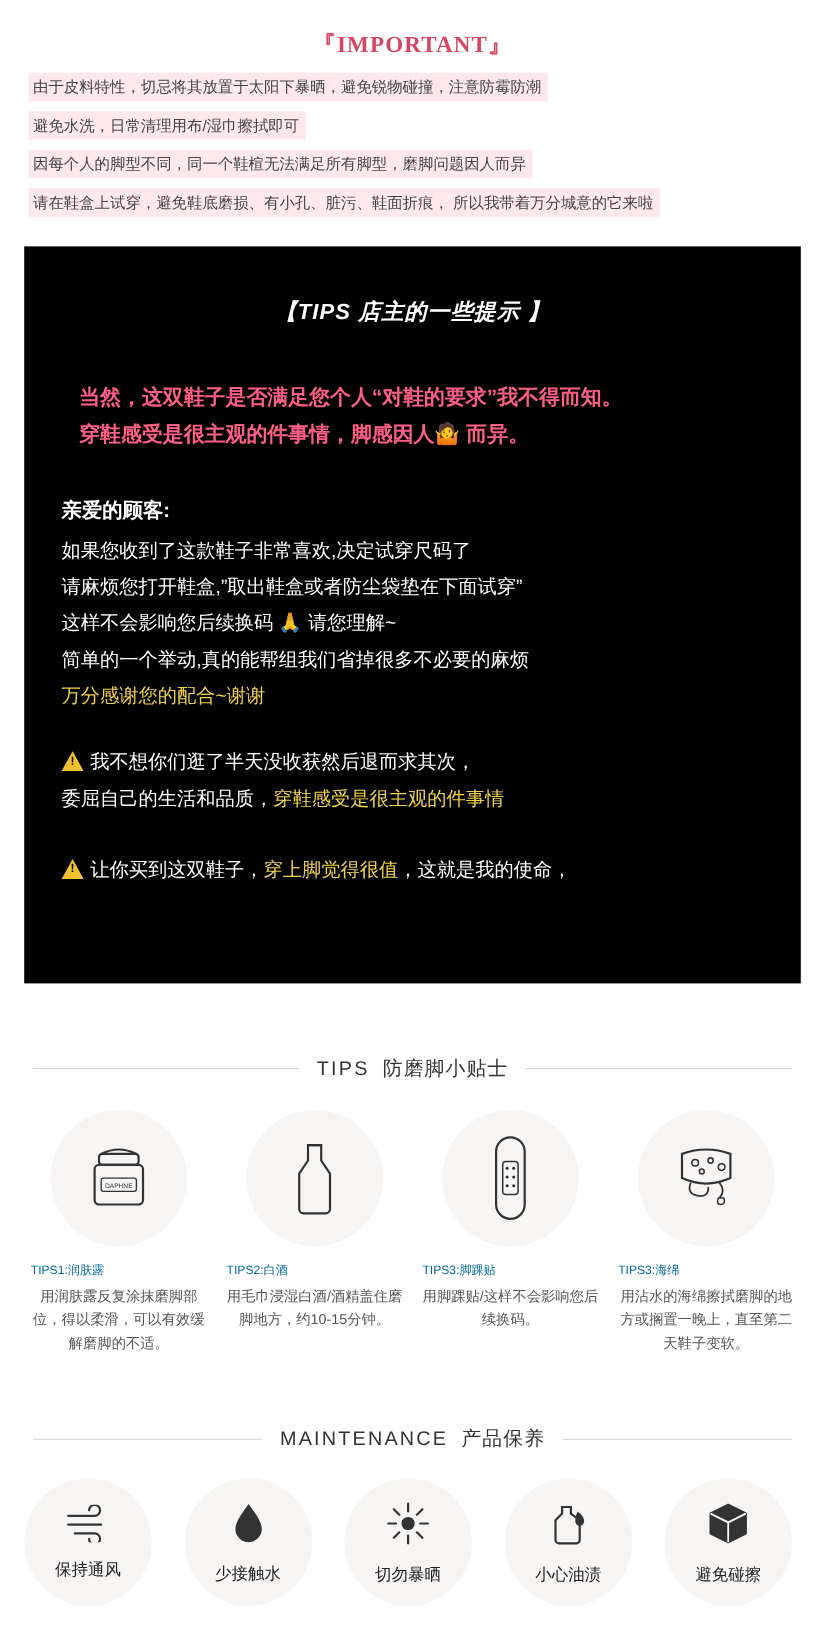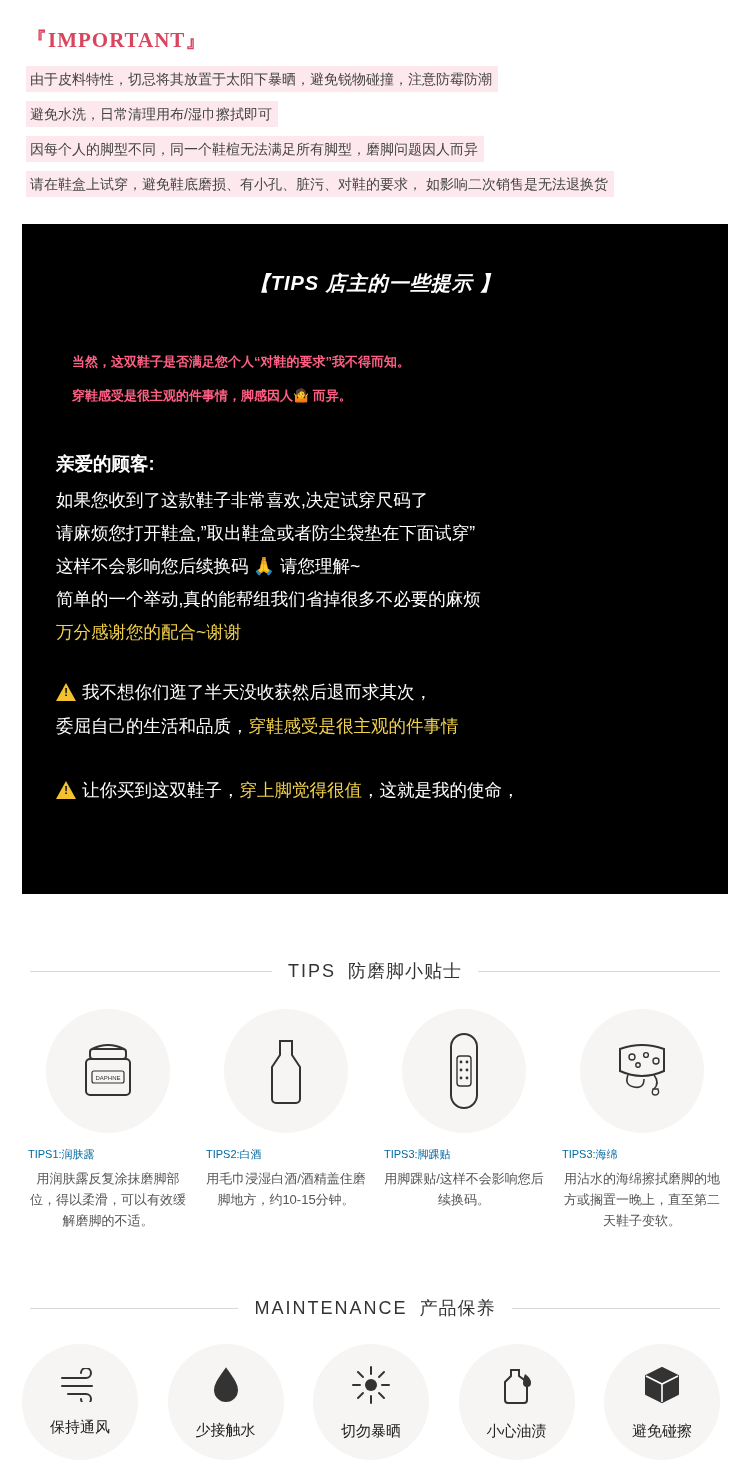--- a/index.html
+++ b/index.html
@@ -13,20 +13,21 @@
     position: relative;
     width: 750px;
     height: 1478px;
     background: #fff;
     overflow: hidden;
   }
 
   
   .important {
     padding: 26px 26px 0 26px;
+    text-align: center;
   }
   .important-title {
     font-size: 21px;
     font-weight: bold;
     color: #d8455f;
     letter-spacing: 1px;
     margin-bottom: 12px;
     font-family: "Liberation Serif", serif;
   }
   .important-line {
@@ -52,21 +53,21 @@
   .bp-title {
     text-align: center;
     font-size: 20px;
     font-weight: bold;
     font-style: italic;
     letter-spacing: 1px;
     margin-bottom: 48px;
   }
   .bp-pink {
     color: #ff5f84;
-    font-size: 13px;
+    font-size: 19px;
     font-weight: bold;
     line-height: 34px;
     margin-left: 16px;
     margin-bottom: 34px;
   }
   .bp-dear {
     font-size: 18.5px;
     font-weight: bold;
     line-height: 33px;
     margin-bottom: 4px;
@@ -189,21 +190,21 @@
 <body>
 
 <div class="page">
 
   <div class="important">
     <div class="important-title">『IMPORTANT』</div>
     <div class="important-lines">
       <div class="important-line">由于皮料特性，切忌将其放置于太阳下暴晒，避免锐物碰撞，注意防霉防潮</div>
       <div class="important-line">避免水洗，日常清理用布/湿巾擦拭即可</div>
       <div class="important-line">因每个人的脚型不同，同一个鞋楦无法满足所有脚型，磨脚问题因人而异</div>
-      <div class="important-line">请在鞋盒上试穿，避免鞋底磨损、有小孔、脏污、对鞋的要求，  如影响二次销售是无法退换货</div>
+      <div class="important-line">请在鞋盒上试穿，避免鞋底磨损、有小孔、脏污、鞋面折痕，  所以我带着万分城意的它来啦</div>
     </div>
   </div>
 
   <div class="black-panel">
     <div class="bp-title">【TIPS 店主的一些提示 】</div>
 
     <div class="bp-pink">
       <div>当然，这双鞋子是否满足您个人“对鞋的要求”我不得而知。</div>
       <div>穿鞋感受是很主观的件事情，脚感因人🤷 而异。</div>
     </div>

